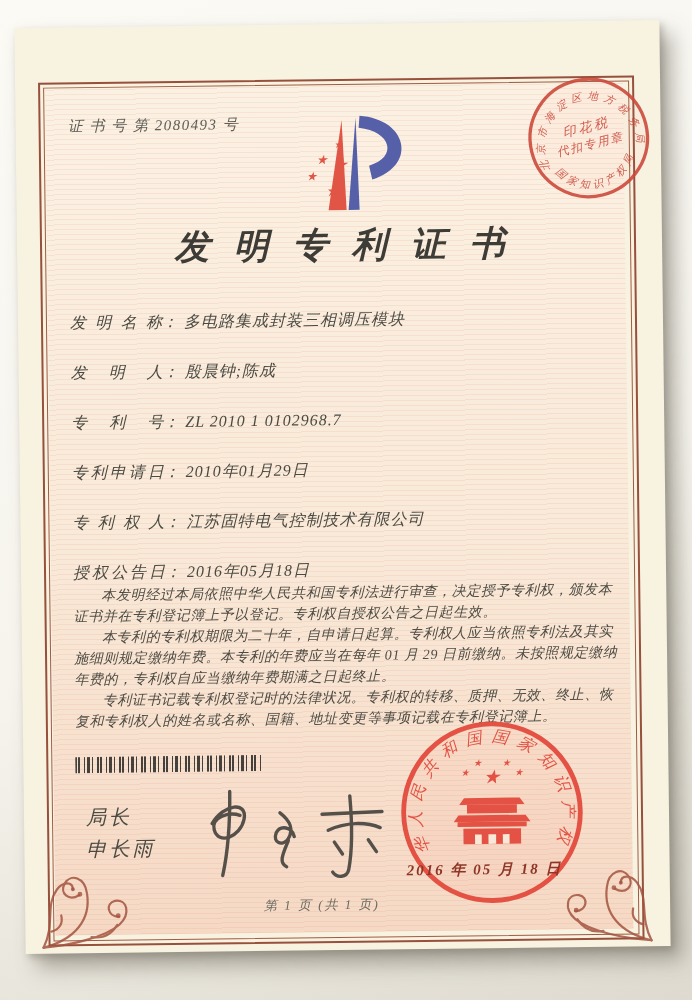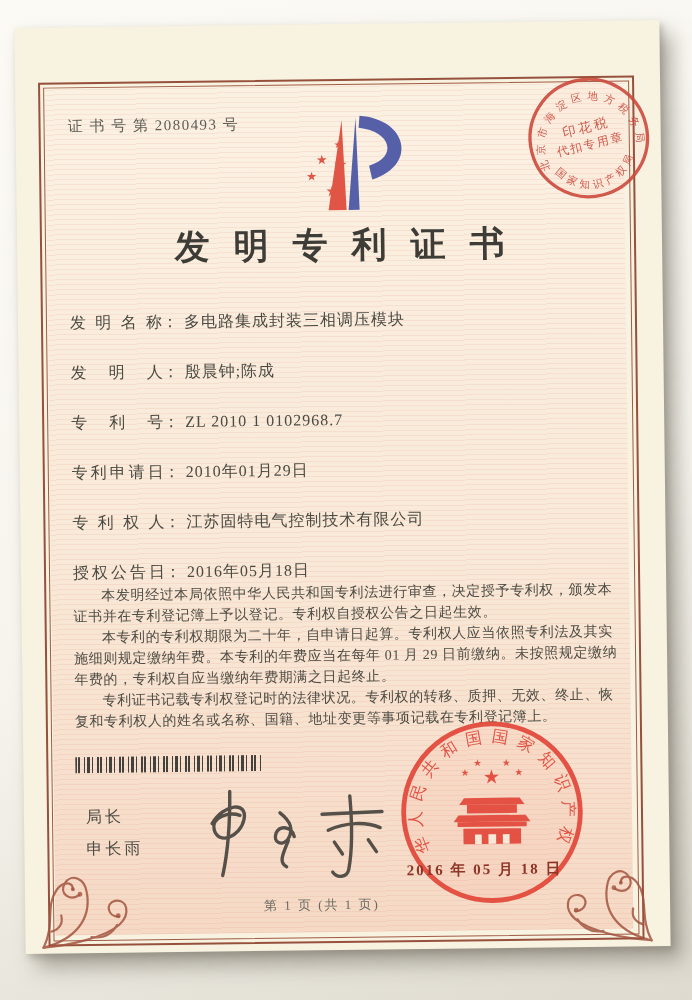--- a/index.html
+++ b/index.html
@@ -6,20 +6,21 @@
   body{
     width:692px;height:1000px;
     background:#eceae2;
     font-family:"Liberation Serif","DejaVu Serif",serif;
     position:relative;overflow:hidden;
   }
   .photo{
     position:absolute;inset:0;
     background:linear-gradient(160deg,#fbfaf5 0%,#f6f4ed 55%,#dedacf 100%);
     overflow:hidden;
+    font-style:italic;
   }
   .paper{
     position:absolute;left:20px;top:24px;width:645px;height:926px;
     background:#f8f2e1;
     transform:rotate(-0.7deg);
     box-shadow:12px 14px 20px rgba(108,102,90,.5),3px 4px 7px rgba(108,102,90,.35);
   }
   
   .frame-outer{position:absolute;left:23px;top:55px;width:592px;height:860px;border:2px solid #96503c;z-index:1;}
   .frame-inner{position:absolute;inset:3px;border:1px solid #a05a44;}
@@ -57,21 +58,21 @@
   .barcode{
     position:absolute;left:52px;top:730px;width:186px;height:16px;opacity:.82;
     background:repeating-linear-gradient(90deg,
       #1e1e1c 0 2px,transparent 2px 3px,
       #1e1e1c 3px 5px,transparent 5px 9px,
       #1e1e1c 9px 10px,transparent 10px 12px,
       #1e1e1c 12px 15px,transparent 15px 17px,
       #1e1e1c 17px 18px,transparent 18px 22px);
   }
 
-  .signer{position:absolute;left:62px;top:774px;font-size:16px;color:#4b4a42;letter-spacing:3px;line-height:32px;}
+  .signer{position:absolute;left:62px;top:774px;font-size:20px;color:#4b4a42;letter-spacing:3px;line-height:32px;}
   .signature{position:absolute;left:160px;top:758px;width:210px;height:104px;}
 
   .seal-main{position:absolute;left:372px;top:694px;width:192px;height:192px;opacity:.93;}
   .issue-date{position:absolute;left:382px;top:838px;font-size:15px;font-weight:600;color:#8f3527;letter-spacing:2px;z-index:5;}
 
   .stamp-tax{position:absolute;left:502px;top:46px;width:142px;height:142px;transform:rotate(-13deg);opacity:.9;}
 
   .footer{position:absolute;left:0;top:872px;width:92%;text-align:center;font-size:13px;color:#6b6a61;letter-spacing:2px;}
 </style>
 </head>

